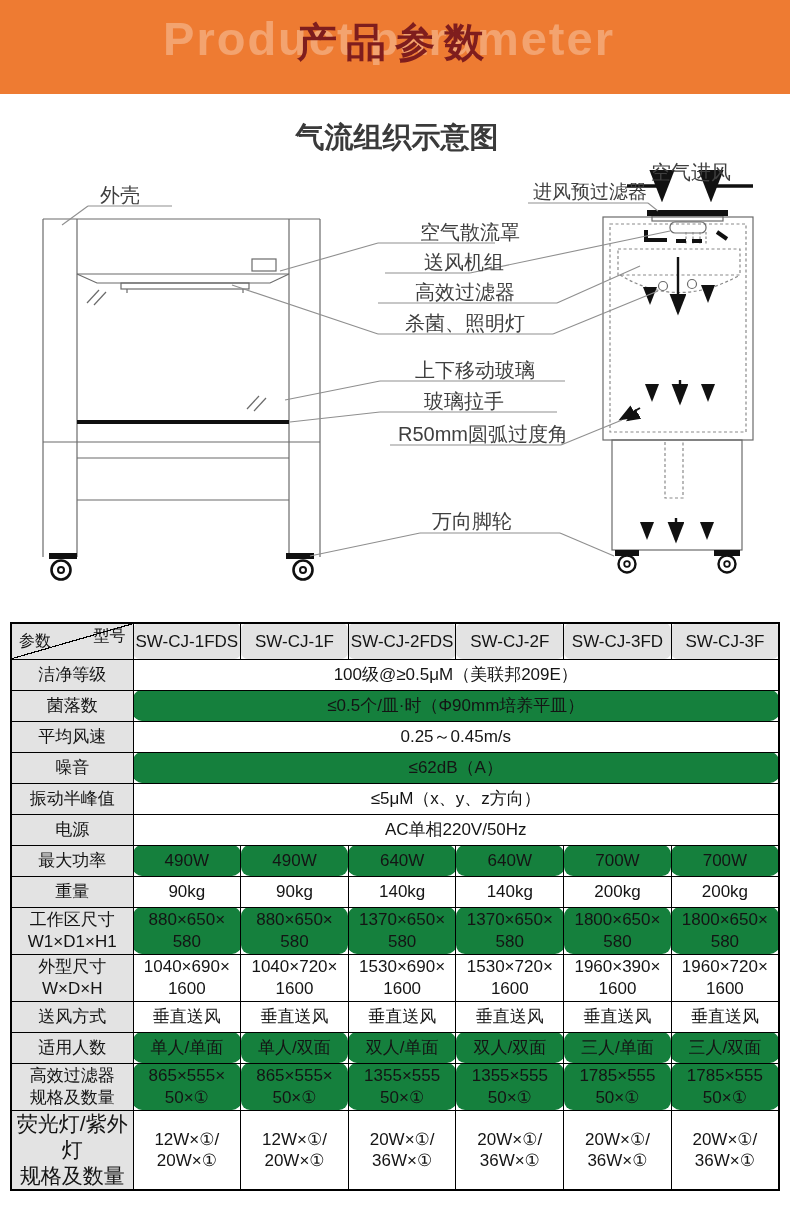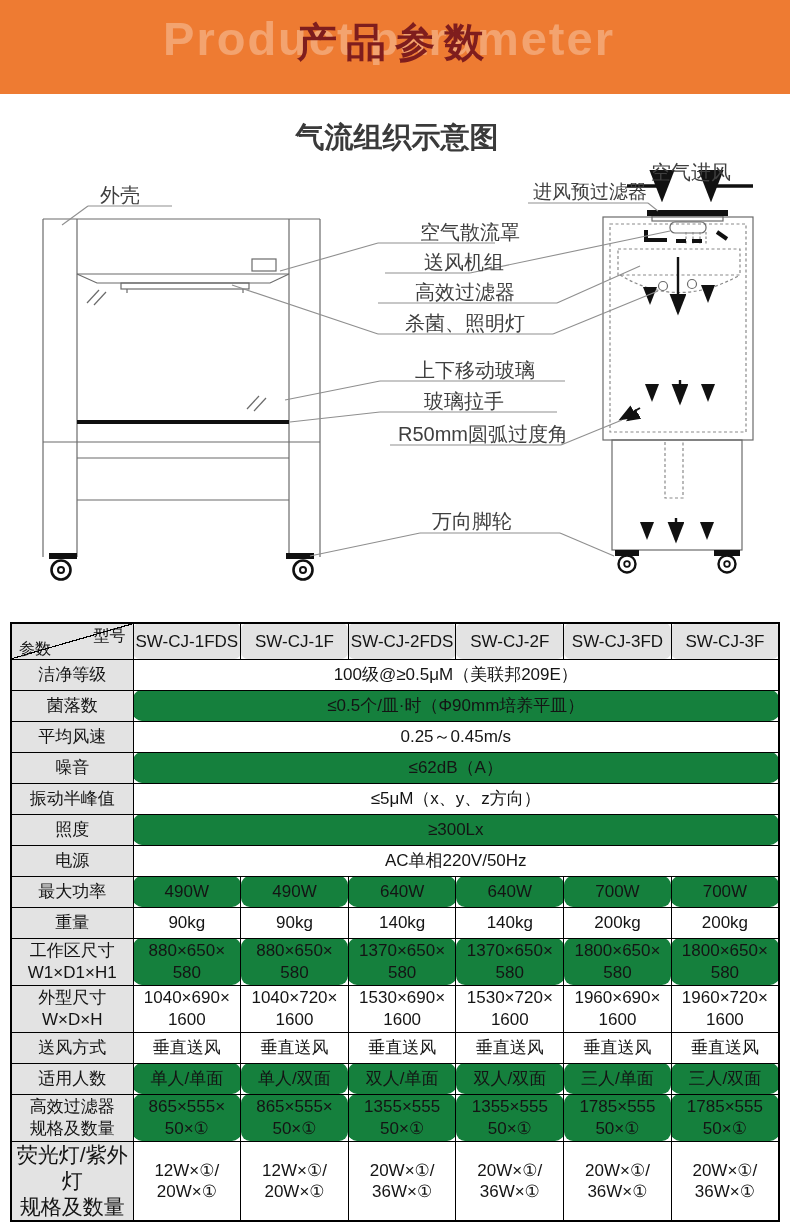--- a/index.html
+++ b/index.html
@@ -43,21 +43,21 @@
   th.model{background:#e3e3e3;font-size:17px;border-radius:7px;}
   th.corner{
     position:relative;padding:12px;
     background:
       linear-gradient(to bottom right,
         rgba(0,0,0,0) calc(50% - 1px), #000 calc(50% - 1px),
         #000 calc(50% + 0.2px), rgba(0,0,0,0) calc(50% + 0.2px)),
       #e3e3e3;
   }
   th.corner .ct{position:absolute;top:2px;right:7px;font-size:16px;}
-  th.corner .cb{position:absolute;bottom:0;left:7px;font-size:16px;}
+  th.corner .cb{position:absolute;bottom:8px;left:7px;font-size:16px;}
 </style>
 </head>
 <body>
 
 <div class="banner">
   <div class="ghost">Product parameter</div>
   <div class="cn">产品参数</div>
 </div>
 
 <div class="diagram">
@@ -262,24 +262,20 @@
     <td class="val" colspan="6">0.25～0.45m/s</td>
   </tr>
   <tr class="h1 gray">
     <td class="lab">噪音</td>
     <td class="val" colspan="6">≤62dB（A）</td>
   </tr>
   <tr class="h1">
     <td class="lab">振动半峰值</td>
     <td class="val" colspan="6">≤5μM（x、y、z方向）</td>
   </tr>
-  <tr class="h1 gray">
-    <td class="lab">照度</td>
-    <td class="val" colspan="6">≥300Lx</td>
-  </tr>
   <tr class="h1">
     <td class="lab">电源</td>
     <td class="val" colspan="6">AC单相220V/50Hz</td>
   </tr>
 
   <tr class="h1 gray">
     <td class="lab">最大功率</td>
     <td class="val">490W</td>
     <td class="val">490W</td>
     <td class="val">640W</td>
@@ -316,21 +312,21 @@
     <td class="lab">外型尺寸
 W×D×H</td>
     <td class="val">1040×690×
 1600</td>
     <td class="val">1040×720×
 1600</td>
     <td class="val">1530×690×
 1600</td>
     <td class="val">1530×720×
 1600</td>
-    <td class="val">1960×690×
+    <td class="val">1960×390×
 1600</td>
     <td class="val">1960×720×
 1600</td>
   </tr>
   <tr class="h1">
     <td class="lab">送风方式</td>
     <td class="val">垂直送风</td>
     <td class="val">垂直送风</td>
     <td class="val">垂直送风</td>
     <td class="val">垂直送风</td>

